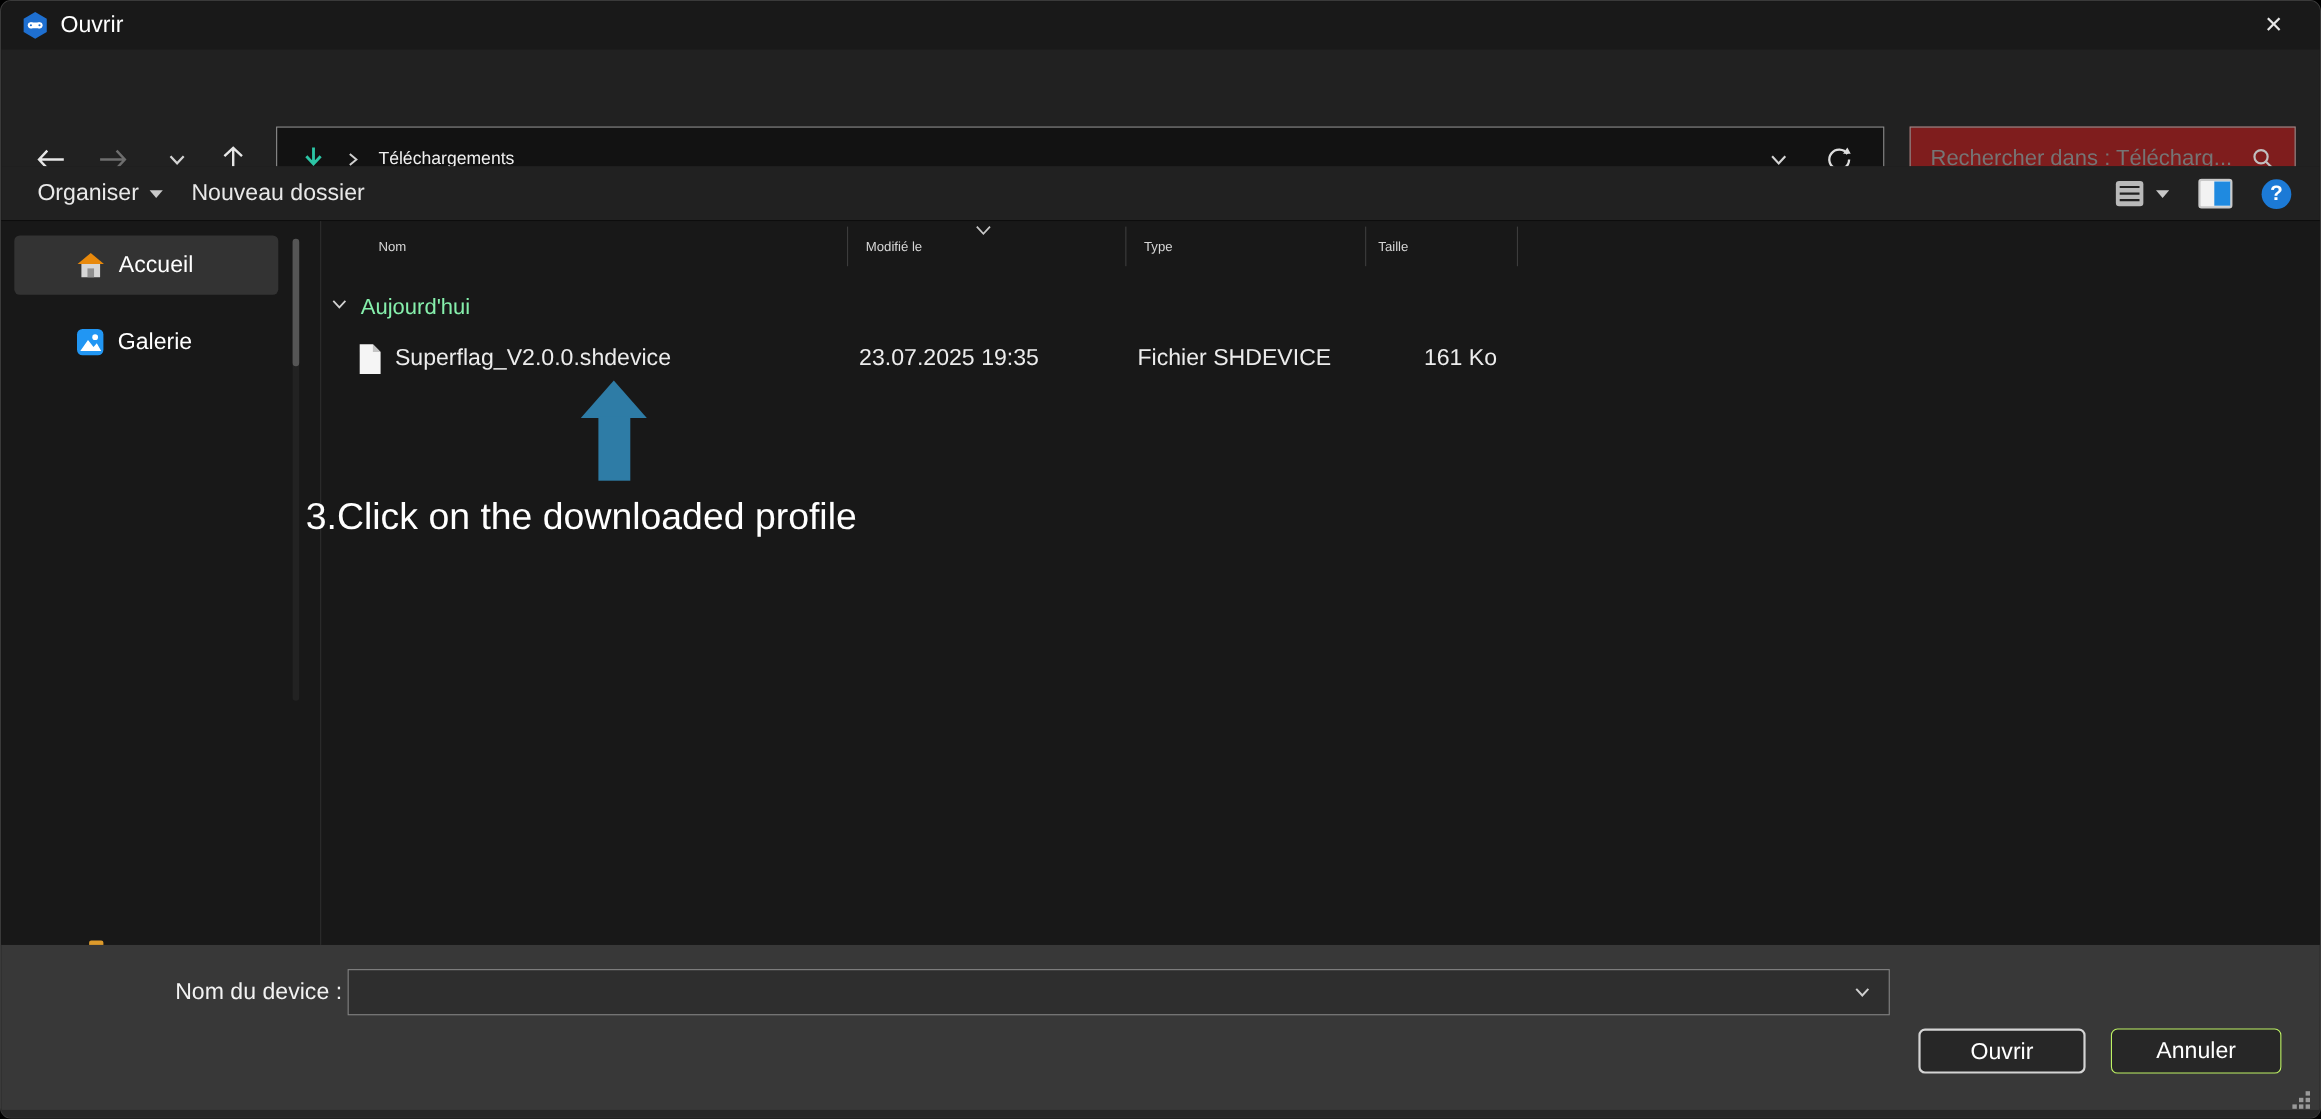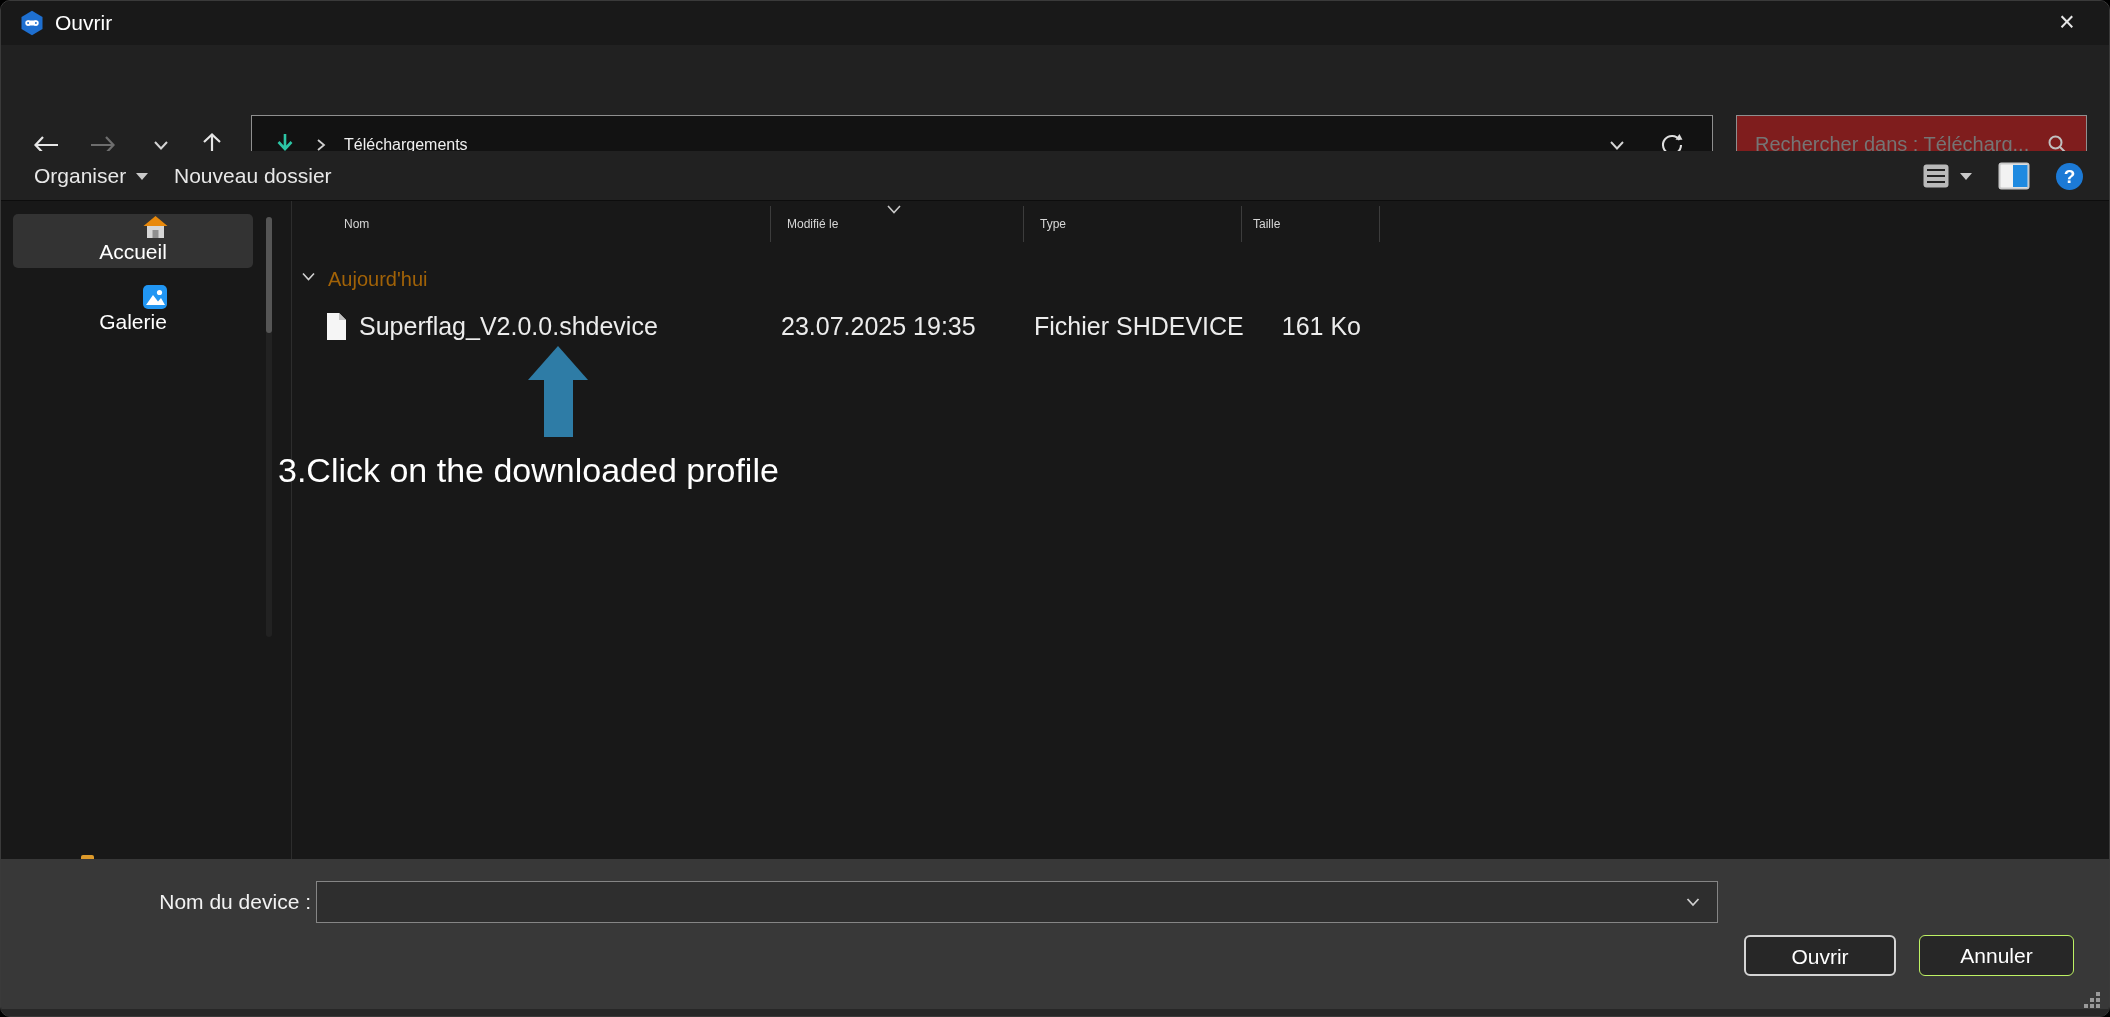--- a/index.html
+++ b/index.html
@@ -38,36 +38,36 @@
   .newfolder{left:173px;}
   .caret{width:0;height:0;border-left:6px solid transparent;border-right:6px solid transparent;
          border-top:7px solid #c9c9c9;margin-left:10px;}
   .tb-right{position:absolute;right:26px;top:0;height:50px;display:flex;align-items:center;gap:26px;}
   .help-circle{width:27px;height:27px;border-radius:50%;background:#1c7ad6;color:#ffffff;
                font-size:19px;font-weight:bold;text-align:center;line-height:27px;}
   
   .content{position:absolute;left:0;top:200px;width:100%;height:658px;background:#181818;}
   .side-divider{position:absolute;left:290px;top:0;width:1px;height:100%;background:#2d2d2d;}
   .side-item{position:absolute;left:12px;width:240px;height:54px;border-radius:5px;
-             display:flex;align-items:center;font-size:21px;color:#ffffff;flex-direction:column;}
+             display:flex;align-items:center;font-size:21px;color:#ffffff;}
   .side-item.selected{background:#333333;}
   .side-item .ic{margin-left:56px;margin-right:12px;display:flex;}
   .sb-track{position:absolute;left:265px;top:16px;width:6px;height:420px;background:#222222;border-radius:3px;}
   .sb-thumb{position:absolute;left:265px;top:16px;width:6px;height:116px;background:#555555;border-radius:3px;}
   .orange-sliver{position:absolute;left:80px;top:654px;width:13px;height:4px;background:#dd9a2b;border-radius:2px 2px 0 0;}
   
   .col-label{position:absolute;top:0;height:46px;line-height:46px;font-size:12px;color:#d6d6d6;}
   .col-sep{position:absolute;top:5px;width:1px;height:36px;background:#3c3c3c;}
   .sort-chev{position:absolute;left:884px;top:3px;}
   
   .group-row{position:absolute;left:0;top:62px;height:32px;width:100%;}
   .group-chev{position:absolute;left:300px;top:9px;}
-  .group-label{position:absolute;left:327px;top:0;line-height:32px;font-size:20px;color:#a16207;}
+  .group-label{position:absolute;left:327px;top:0;line-height:32px;font-size:20px;color:#86efac;}
   .file-row{position:absolute;left:296px;top:103px;width:1500px;height:44px;}
-  .cell{position:absolute;top:0;height:44px;line-height:44px;font-size:25px;color:#ececec;white-space:nowrap;}
+  .cell{position:absolute;top:0;height:44px;line-height:44px;font-size:21px;color:#ececec;white-space:nowrap;}
   
   .arrow-head{position:absolute;left:527px;top:145px;width:0;height:0;
               border-left:30px solid transparent;border-right:30px solid transparent;}
   .arrow-shaft{position:absolute;left:543px;top:178px;width:29px;height:58px;}
   .annotation-text{position:absolute;left:277px;top:250px;font-size:34px;color:#ffffff;}
   
   .footer{position:absolute;left:0;top:858px;width:100%;height:159px;background:#383838;}
   .footer-strip{position:absolute;left:0;bottom:0;width:100%;height:9px;background:#272727;}
   .fname-label{position:absolute;left:150px;top:880px;width:160px;height:42px;line-height:42px;
                text-align:right;font-size:21px;color:#f2f2f2;}

